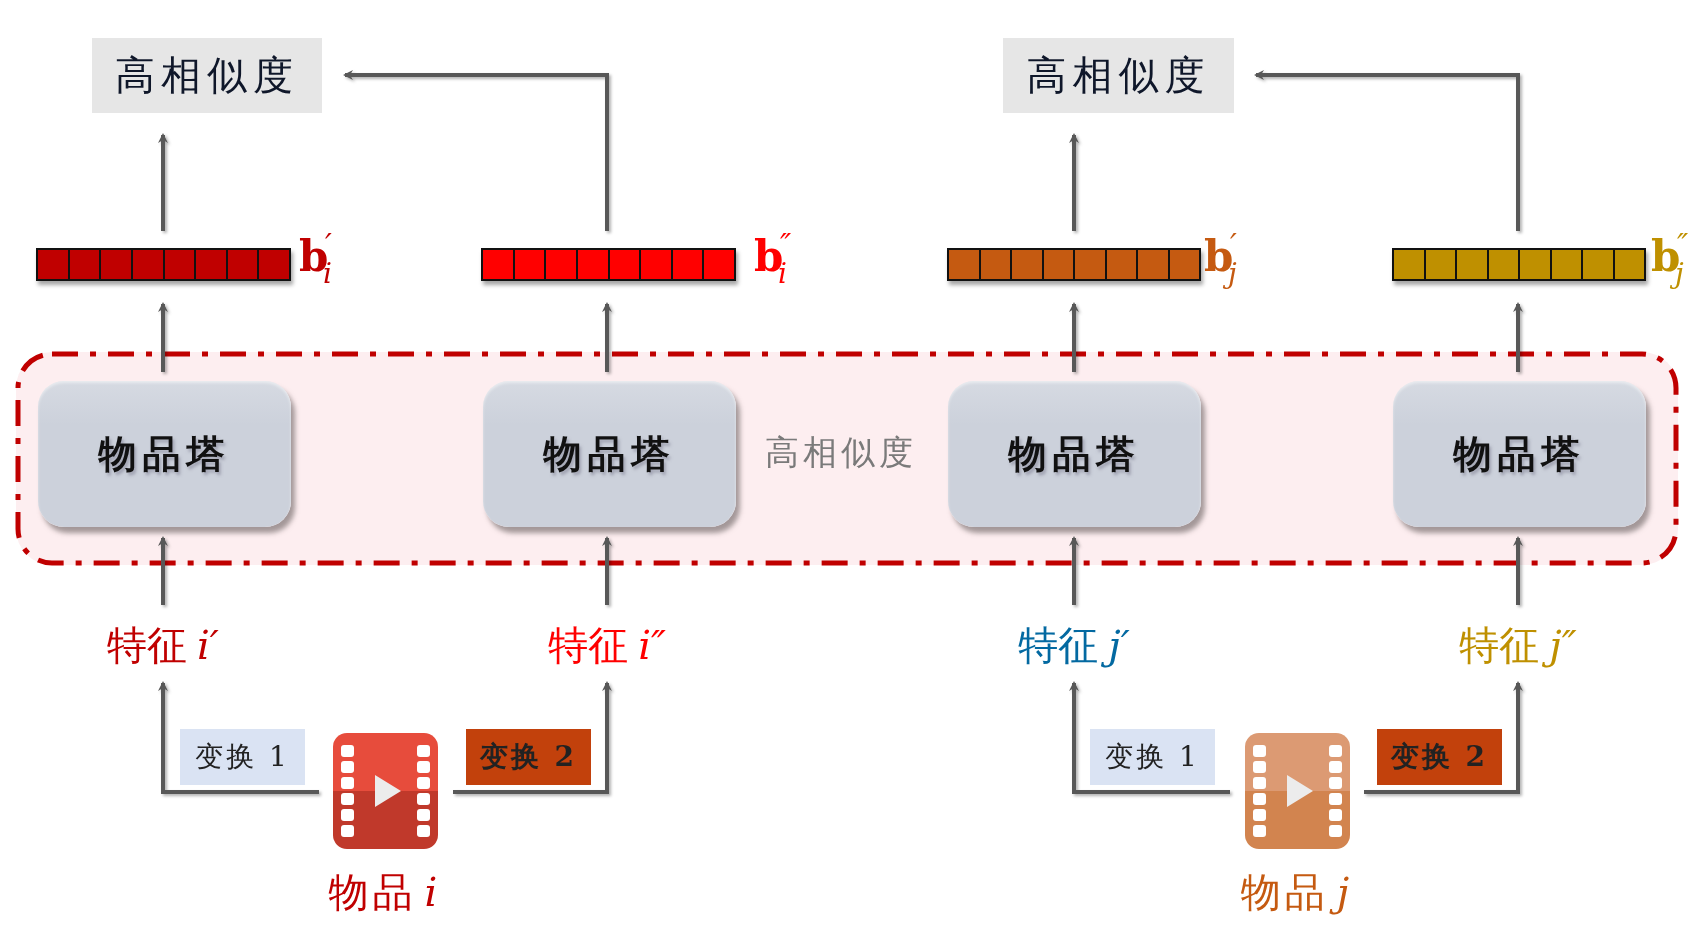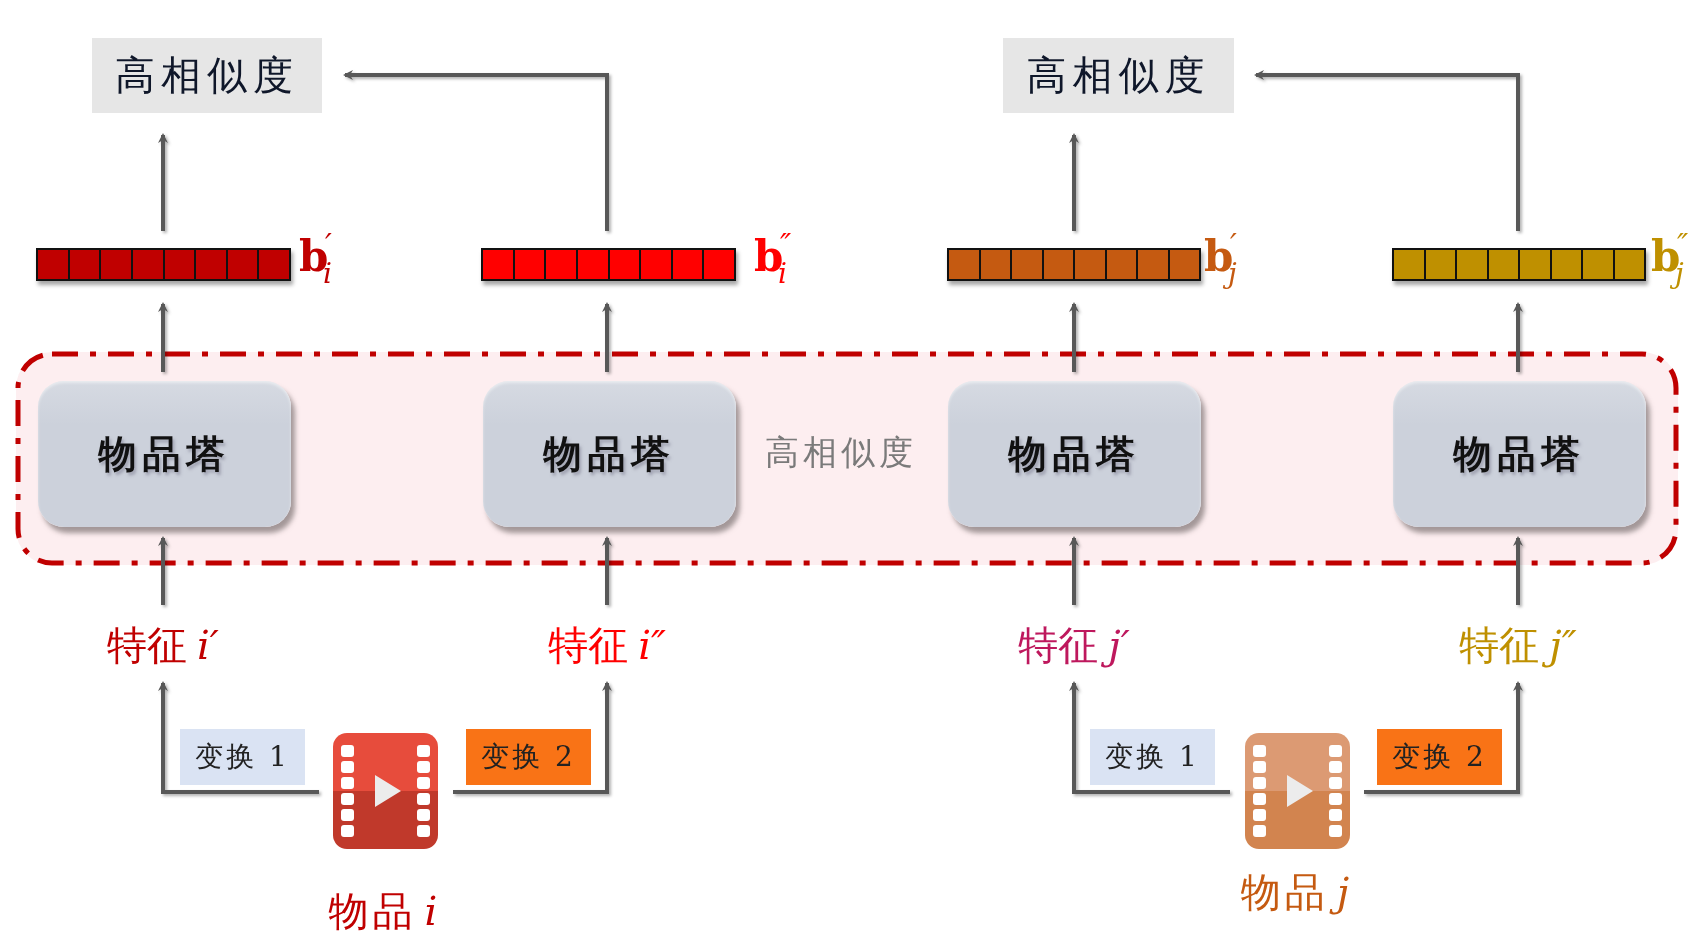--- a/index.html
+++ b/index.html
@@ -23,21 +23,21 @@
   .bar .cell { flex:1; border-right:2px solid #111; }
   .bar .cell:last-child { border-right:none; }
   .blabel { position:absolute; top:236px; font-family:"DejaVu Serif", serif; font-weight:bold; font-size:42px; line-height:1; }
   .blabel .sup { position:absolute; font-weight:normal; font-style:italic; font-size:30px; }
   .blabel .sub { position:absolute; font-weight:normal; font-style:italic; font-size:28px; }
   .feat { position:absolute; top:618px; font-size:40px; white-space:nowrap; transform:translateX(-50%); }
   .feat .var { font-style:italic; font-family:"DejaVu Serif", serif; margin-left:10px; }
   .tbox { position:absolute; top:729px; width:125px; height:56px; display:flex; align-items:center; justify-content:center;
           font-size:28px; color:#222; letter-spacing:3px; }
   .tbox.t1 { background:#dae3f3; }
-  .tbox.t2 { background:#f97316; }
+  .tbox.t2 { background:#c2410c;font-weight:bold; }
   .video { position:absolute; top:733px; width:105px; height:116px; border-radius:14px; overflow:hidden; }
   .video .top { position:absolute; left:0; top:0; width:100%; height:50%; }
   .video .bot { position:absolute; left:0; top:50%; width:100%; height:50%; }
   .video .hole { position:absolute; width:13px; height:12px; background:#fff; border-radius:3px; }
   .video .play { position:absolute; left:42px; top:42px; width:0; height:0;
                  border-top:16px solid transparent; border-bottom:16px solid transparent; border-left:26px solid #ececec; }
   .item { position:absolute; top:865px; font-size:40px; white-space:nowrap; transform:translateX(-50%); letter-spacing:4px; }
   .item .var { font-style:italic; margin-left:8px; }
 </style>
 </head>
@@ -157,21 +157,21 @@
 <div class="tower" style="left:1393px;">
     <span>物品塔</span>
   </div>
 
 <div class="feat" style="left: 163px; color: rgb(192, 0, 0);">
   <span>特征</span><span class="var">i′</span>
 </div>
 <div class="feat" style="left: 607px; color: rgb(255, 0, 0);">
   <span>特征</span><span class="var">i″</span>
 </div>
-<div class="feat" style="left: 1074px; color: #be185d;">
+<div class="feat" style="left: 1074px; color: #0369a1;">
   <span>特征</span><span class="var">j′</span>
 </div>
 <div class="feat" style="left: 1518px; color: rgb(191, 144, 0);">
   <span>特征</span><span class="var">j″</span>
 </div>
 
 <div class="tbox t1" style="left:180px;">
     <span>变换 1</span>
   </div>
 <div class="tbox t2" style="left:466px;">
@@ -212,18 +212,18 @@
     <div class="hole" style="left: 8px; top: 76px;"></div>
     <div class="hole" style="left: 8px; top: 92px;"></div>
     <div class="hole" style="left: 84px; top: 12px;"></div>
     <div class="hole" style="left: 84px; top: 28px;"></div>
     <div class="hole" style="left: 84px; top: 44px;"></div>
     <div class="hole" style="left: 84px; top: 60px;"></div>
     <div class="hole" style="left: 84px; top: 76px;"></div>
     <div class="hole" style="left: 84px; top: 92px;"></div>
   </div>
 
-<div class="item" style="left: 385px; color: rgb(192, 0, 0); margin-top: 19px;">
+<div class="item" style="left: 385px; color: rgb(192, 0, 0);">
   <span>物品</span><span class="var">i</span>
 </div>
 <div class="item" style="left: 1297px; color: rgb(197, 90, 17);">
   <span>物品</span><span class="var">j</span>
 </div>
 
 </body></html>

